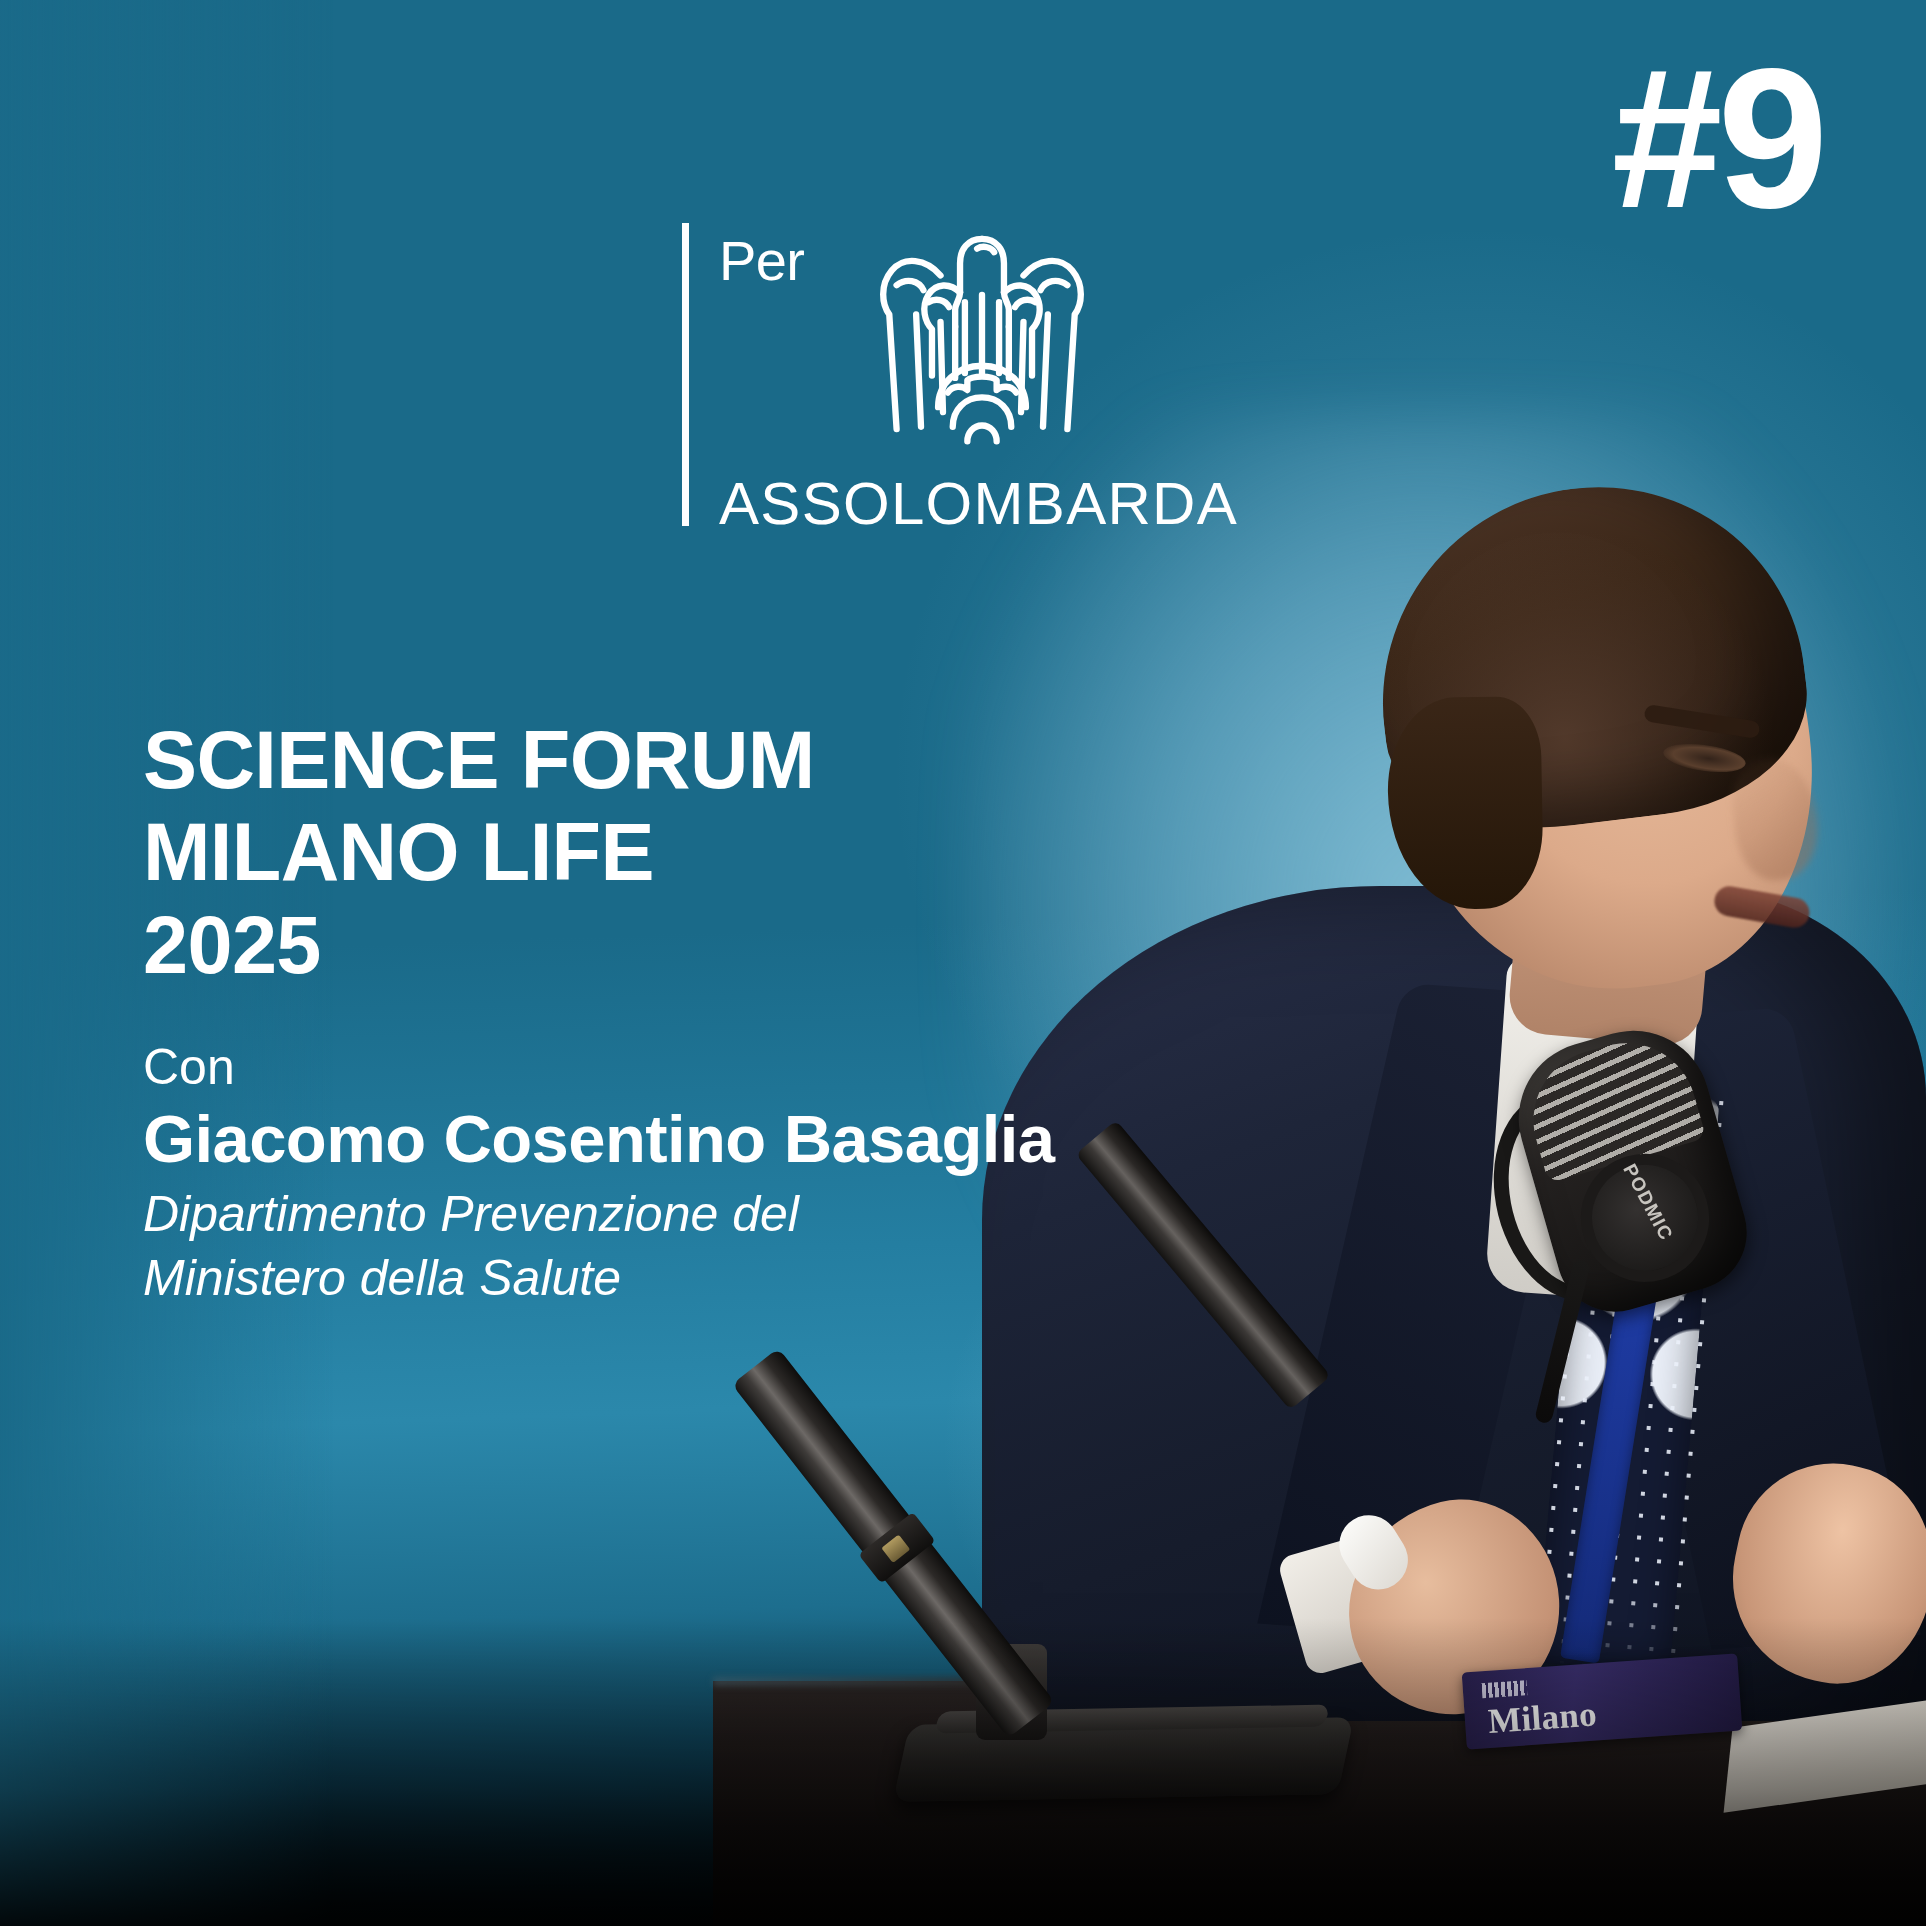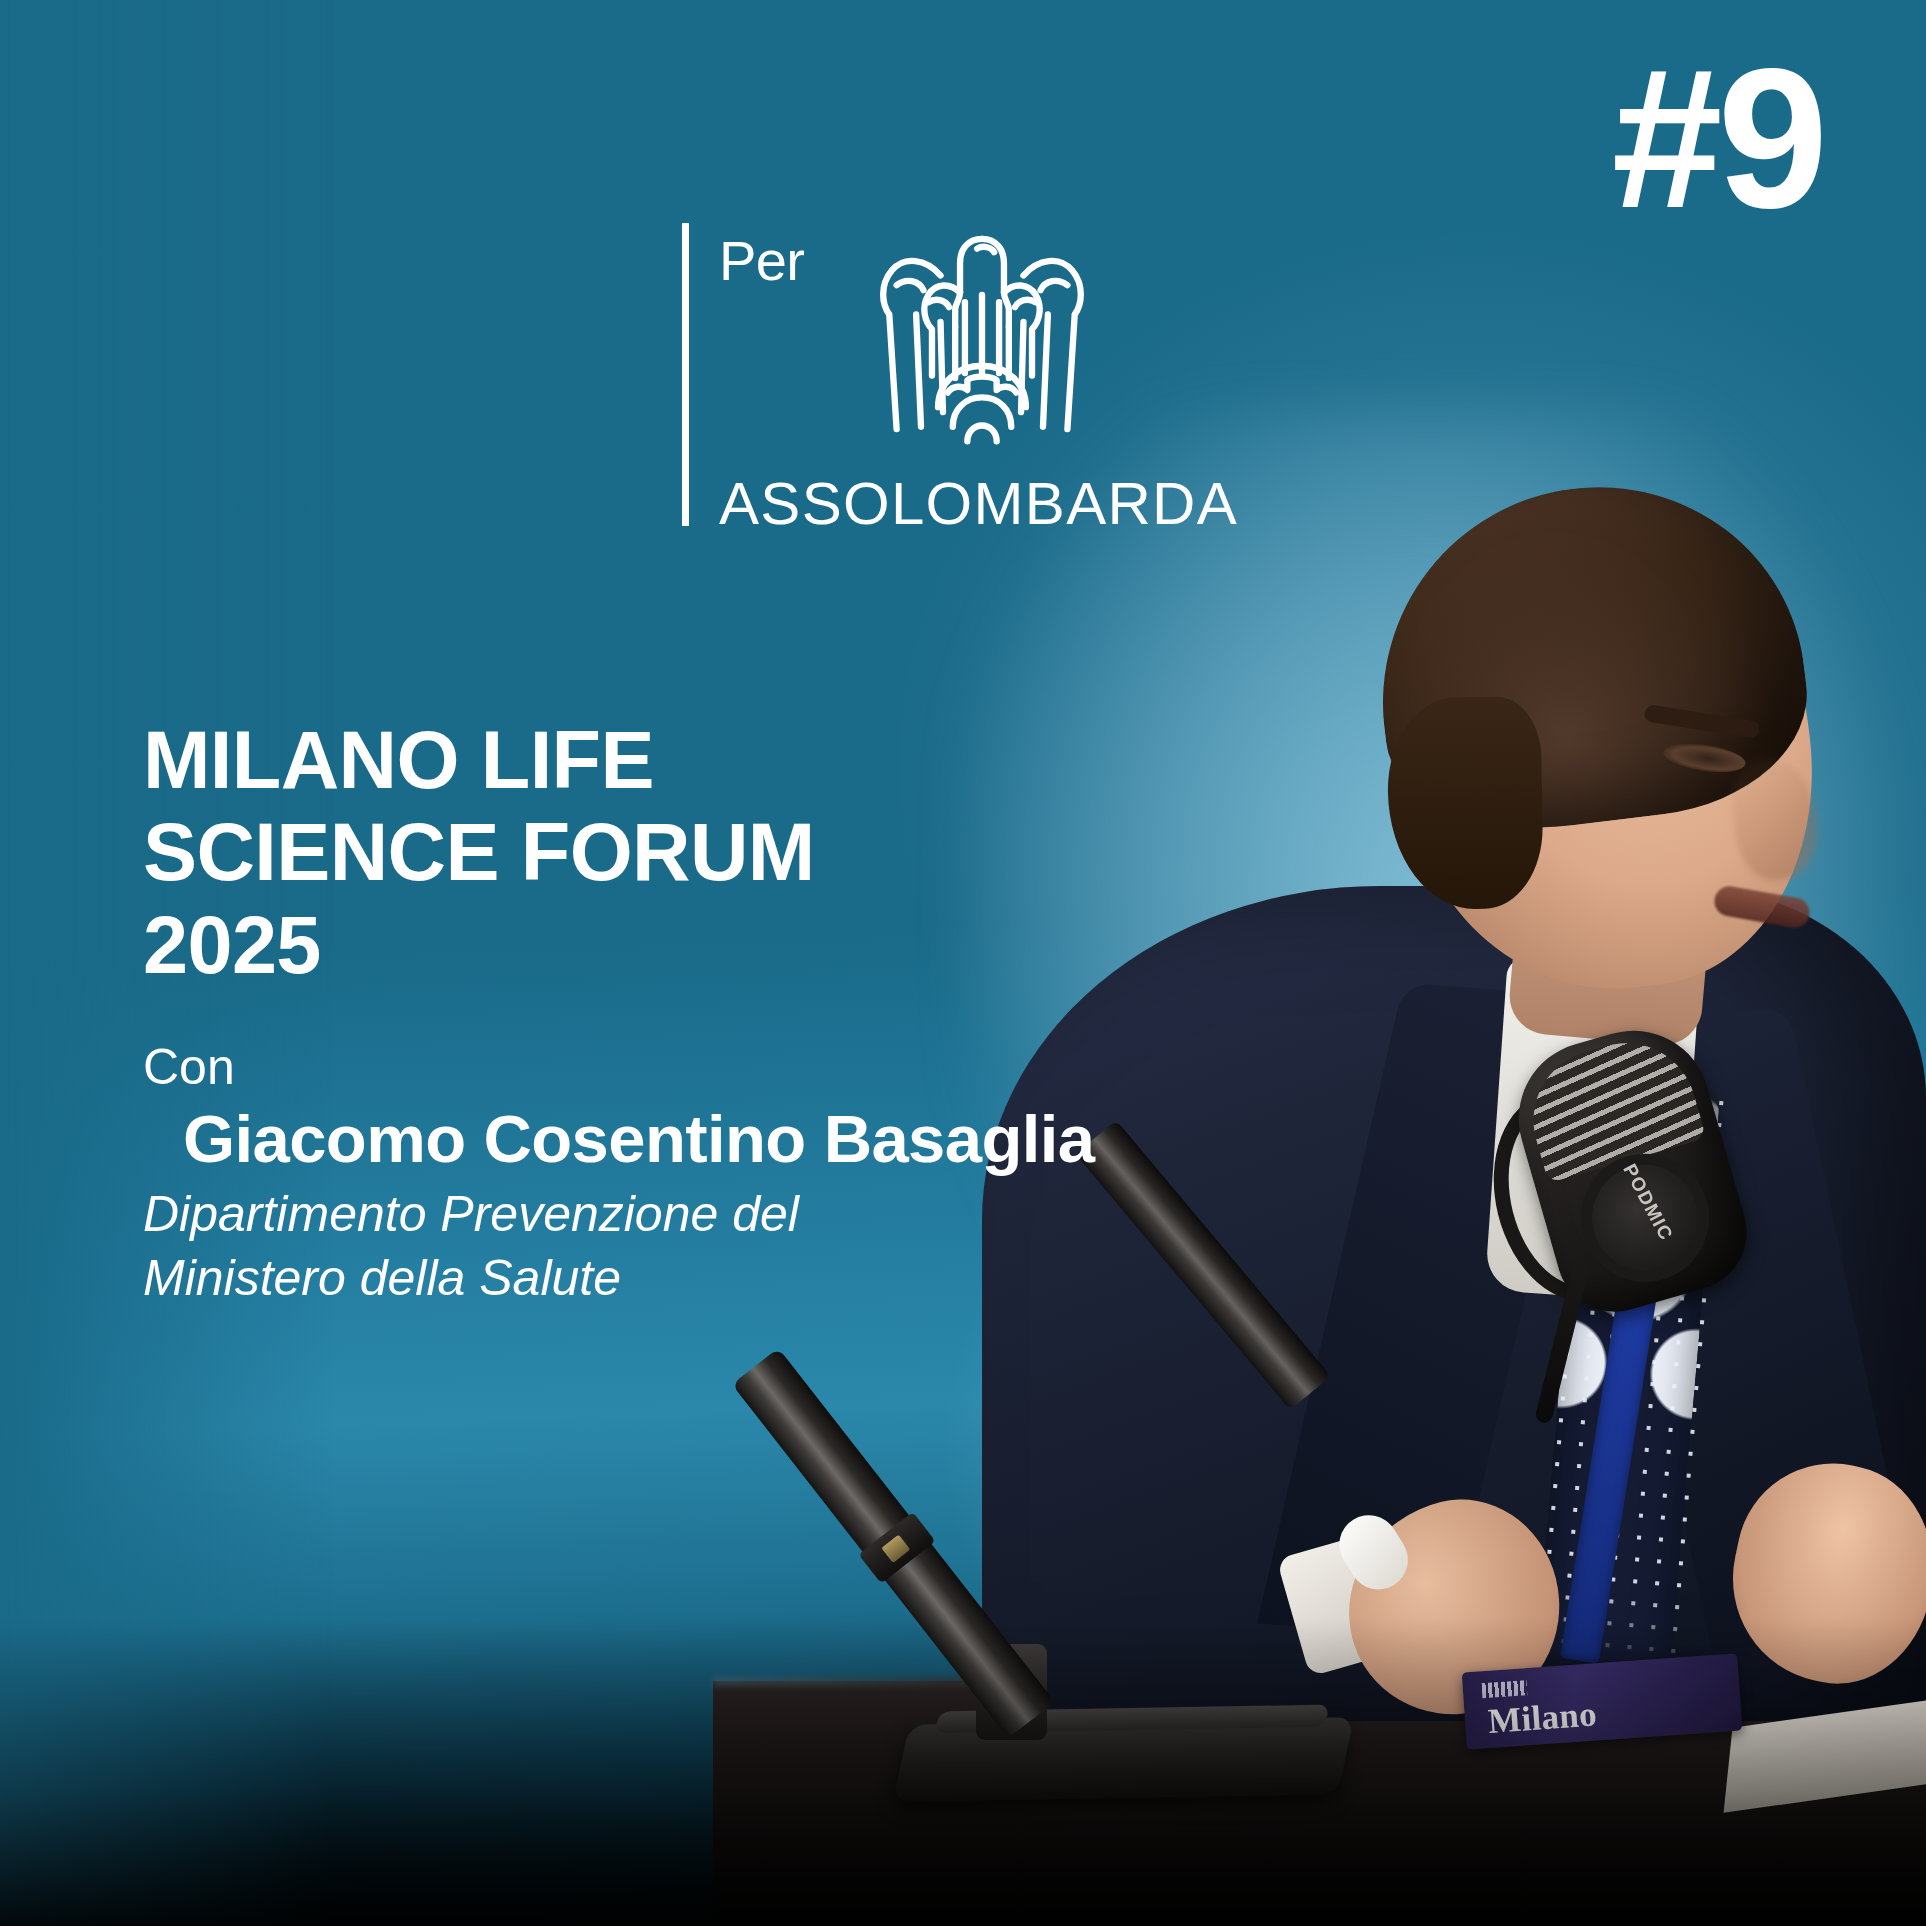--- a/index.html
+++ b/index.html
@@ -324,21 +324,21 @@
     position:absolute; left:143px; top:714px;
     color:#fff; font-weight:700; font-size:81px; line-height:1.14;
     letter-spacing:-0.6px;
   }
   .credits{ position:absolute; left:143px; top:1040px; }
   .credits .con{
     color:#fff; font-weight:300; font-size:50px; line-height:1.1;
   }
   .credits .name{
     margin-top:6.4px;
-    color:#fff; font-weight:700; font-size:67px; line-height:1.12; letter-spacing:-0.6px;margin-left:40px;
+    color:#fff; font-weight:700; font-size:67px; line-height:1.12; letter-spacing:-0.6px;
   }
   .credits .role{
     margin-top:5.1px;
     color:#fff; font-weight:300; font-style:italic; font-size:50px; line-height:1.28;
   }
 </style>
 </head>
 <body>
 
 <div id="poster">
@@ -436,22 +436,22 @@
         <path d="M64 160 c0 -20 16 -34 36 -34 c20 0 36 14 36 34"></path>
         <path d="M76 176 c0 -14 10 -24 24 -24 c14 0 24 10 24 24"></path>
         <path d="M88 188 c0 -7 5 -13 12 -13 c7 0 12 6 12 13"></path>
       </svg>
     </span>
 
     <div class="asso-word">ASSOLOMBARDA</div>
   </div>
 
   <div class="event-title">
+    <div>SCIENCE FORUM</div>
     <div>MILANO LIFE</div>
-    <div>SCIENCE FORUM</div>
     <div>2025</div>
   </div>
 
   <div class="credits">
     <div class="con">Con</div>
     <div class="name">Giacomo Cosentino Basaglia</div>
     <div class="role">
       <div>Dipartimento Prevenzione del</div>
       <div>Ministero della Salute</div>
     </div>

